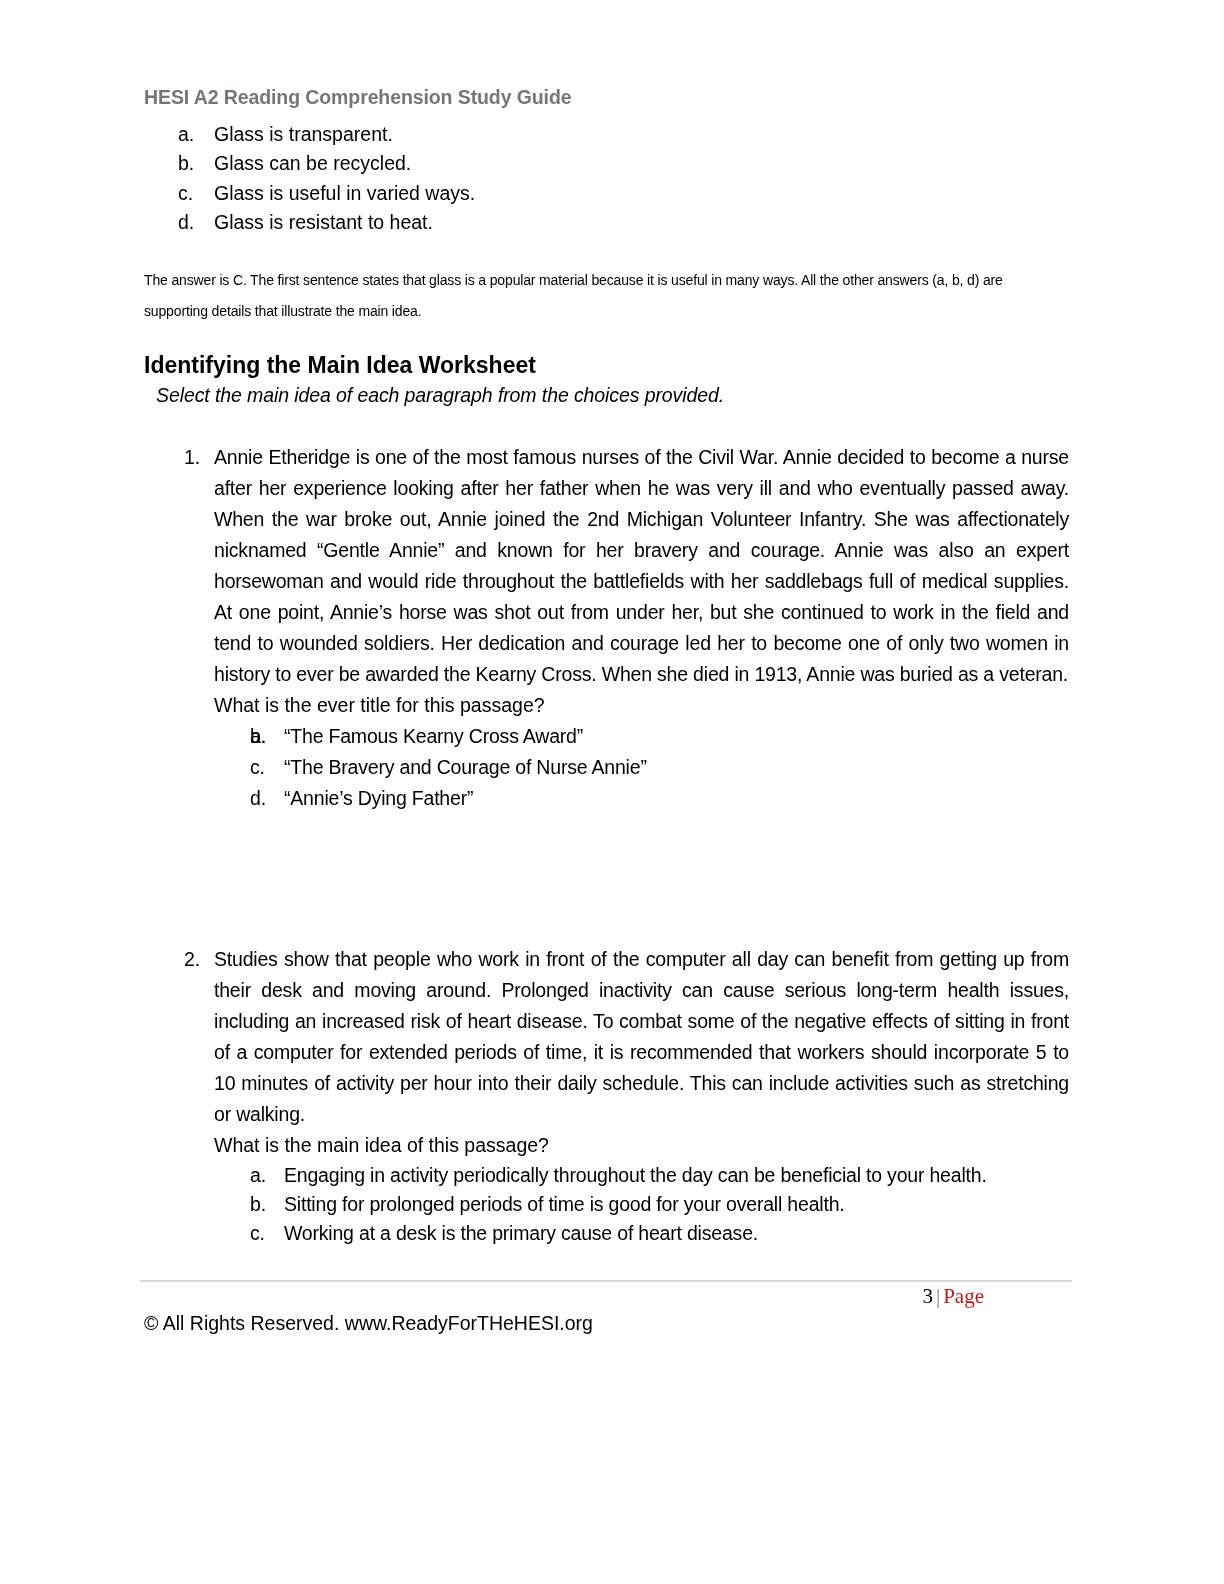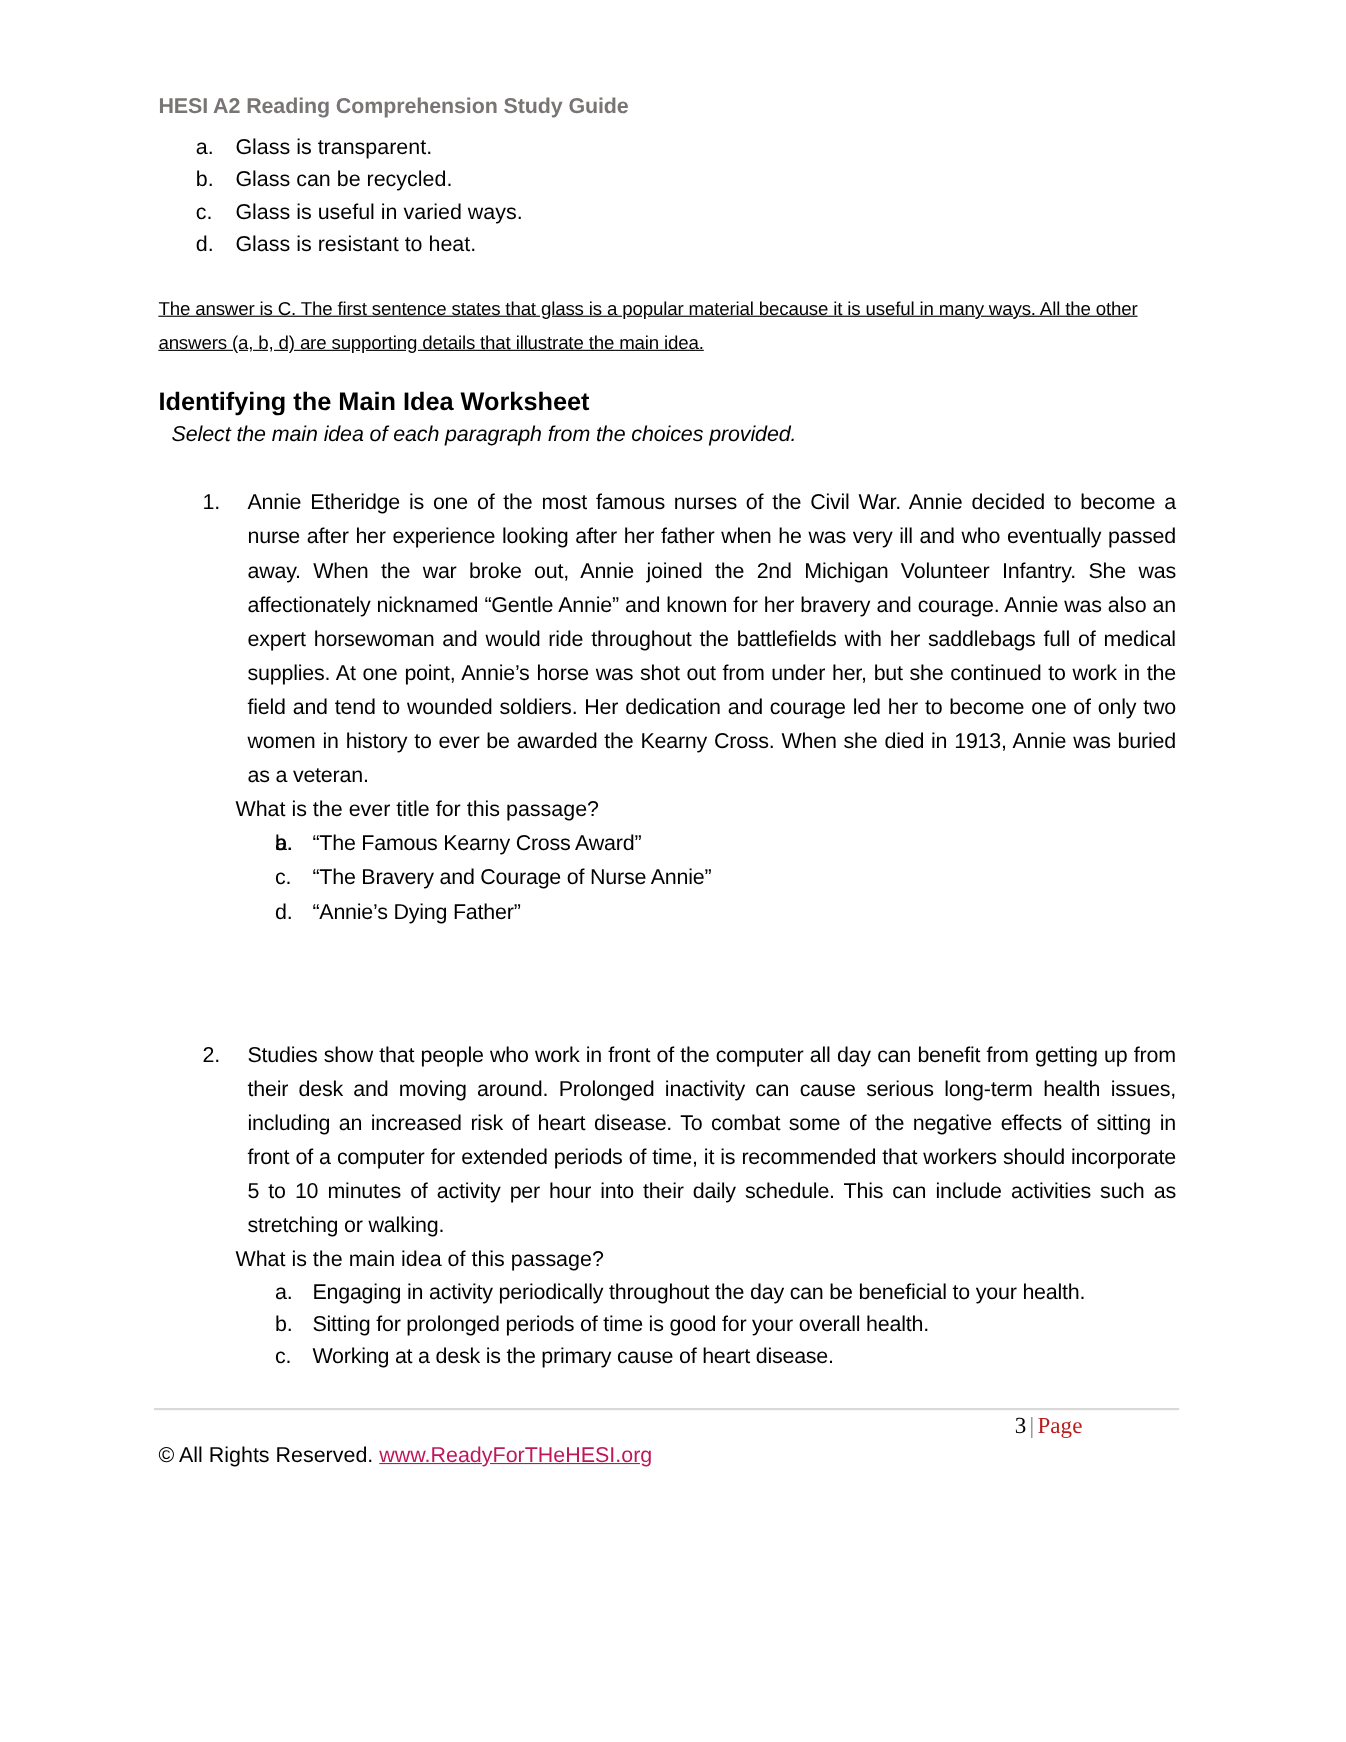--- a/index.html
+++ b/index.html
@@ -49,24 +49,23 @@
     }
     #intro-options {
       left: 178px;
       top: 108px;
     }
     .answer-para {
       position: absolute;
       left: 144px;
       top: 253px;
       width: 925px;
-      font-size: 17px;
+      font-size: 14px;
       line-height: 31px;
       letter-spacing: -0.15px;
-      text-decoration: underline;
     }
     .worksheet-title {
       position: absolute;
       left: 144px;
       width: 925px;
       top: 340px;
       text-align: left;
       font-size: 23px;
       font-weight: bold;
     }
@@ -85,21 +84,21 @@
       width: 891px;
     }
     .question .num {
       position: absolute;
       left: 6px;
       top: 0;
       font-size: 19.5px;
       line-height: 31px;
     }
     .question .passage {
-      margin-left: 47px;
+      margin-left: 36px;
       font-size: 19.5px;
       line-height: 31px;
       text-align: justify;
       letter-spacing: -0.2px;
     }
     .question .prompt {
       margin-left: 36px;
       font-size: 19.5px;
       line-height: 31px;
     }
@@ -148,22 +147,21 @@
     .page-number .page-word {
       color: #b91c1c;
     }
     .copyright {
       position: absolute;
       left: 144px;
       top: 1300px;
       font-size: 19.5px;
     }
     .copyright a {
-      color: #be185d;
-      text-decoration: underline;
+      color: #000000;
     }
   </style>
 </head>
 <body>
 
 <div class="page">
 
   <div class="header-title">HESI A2 Reading Comprehension Study Guide</div>
 
   <ul class="opt-list" id="intro-options">

